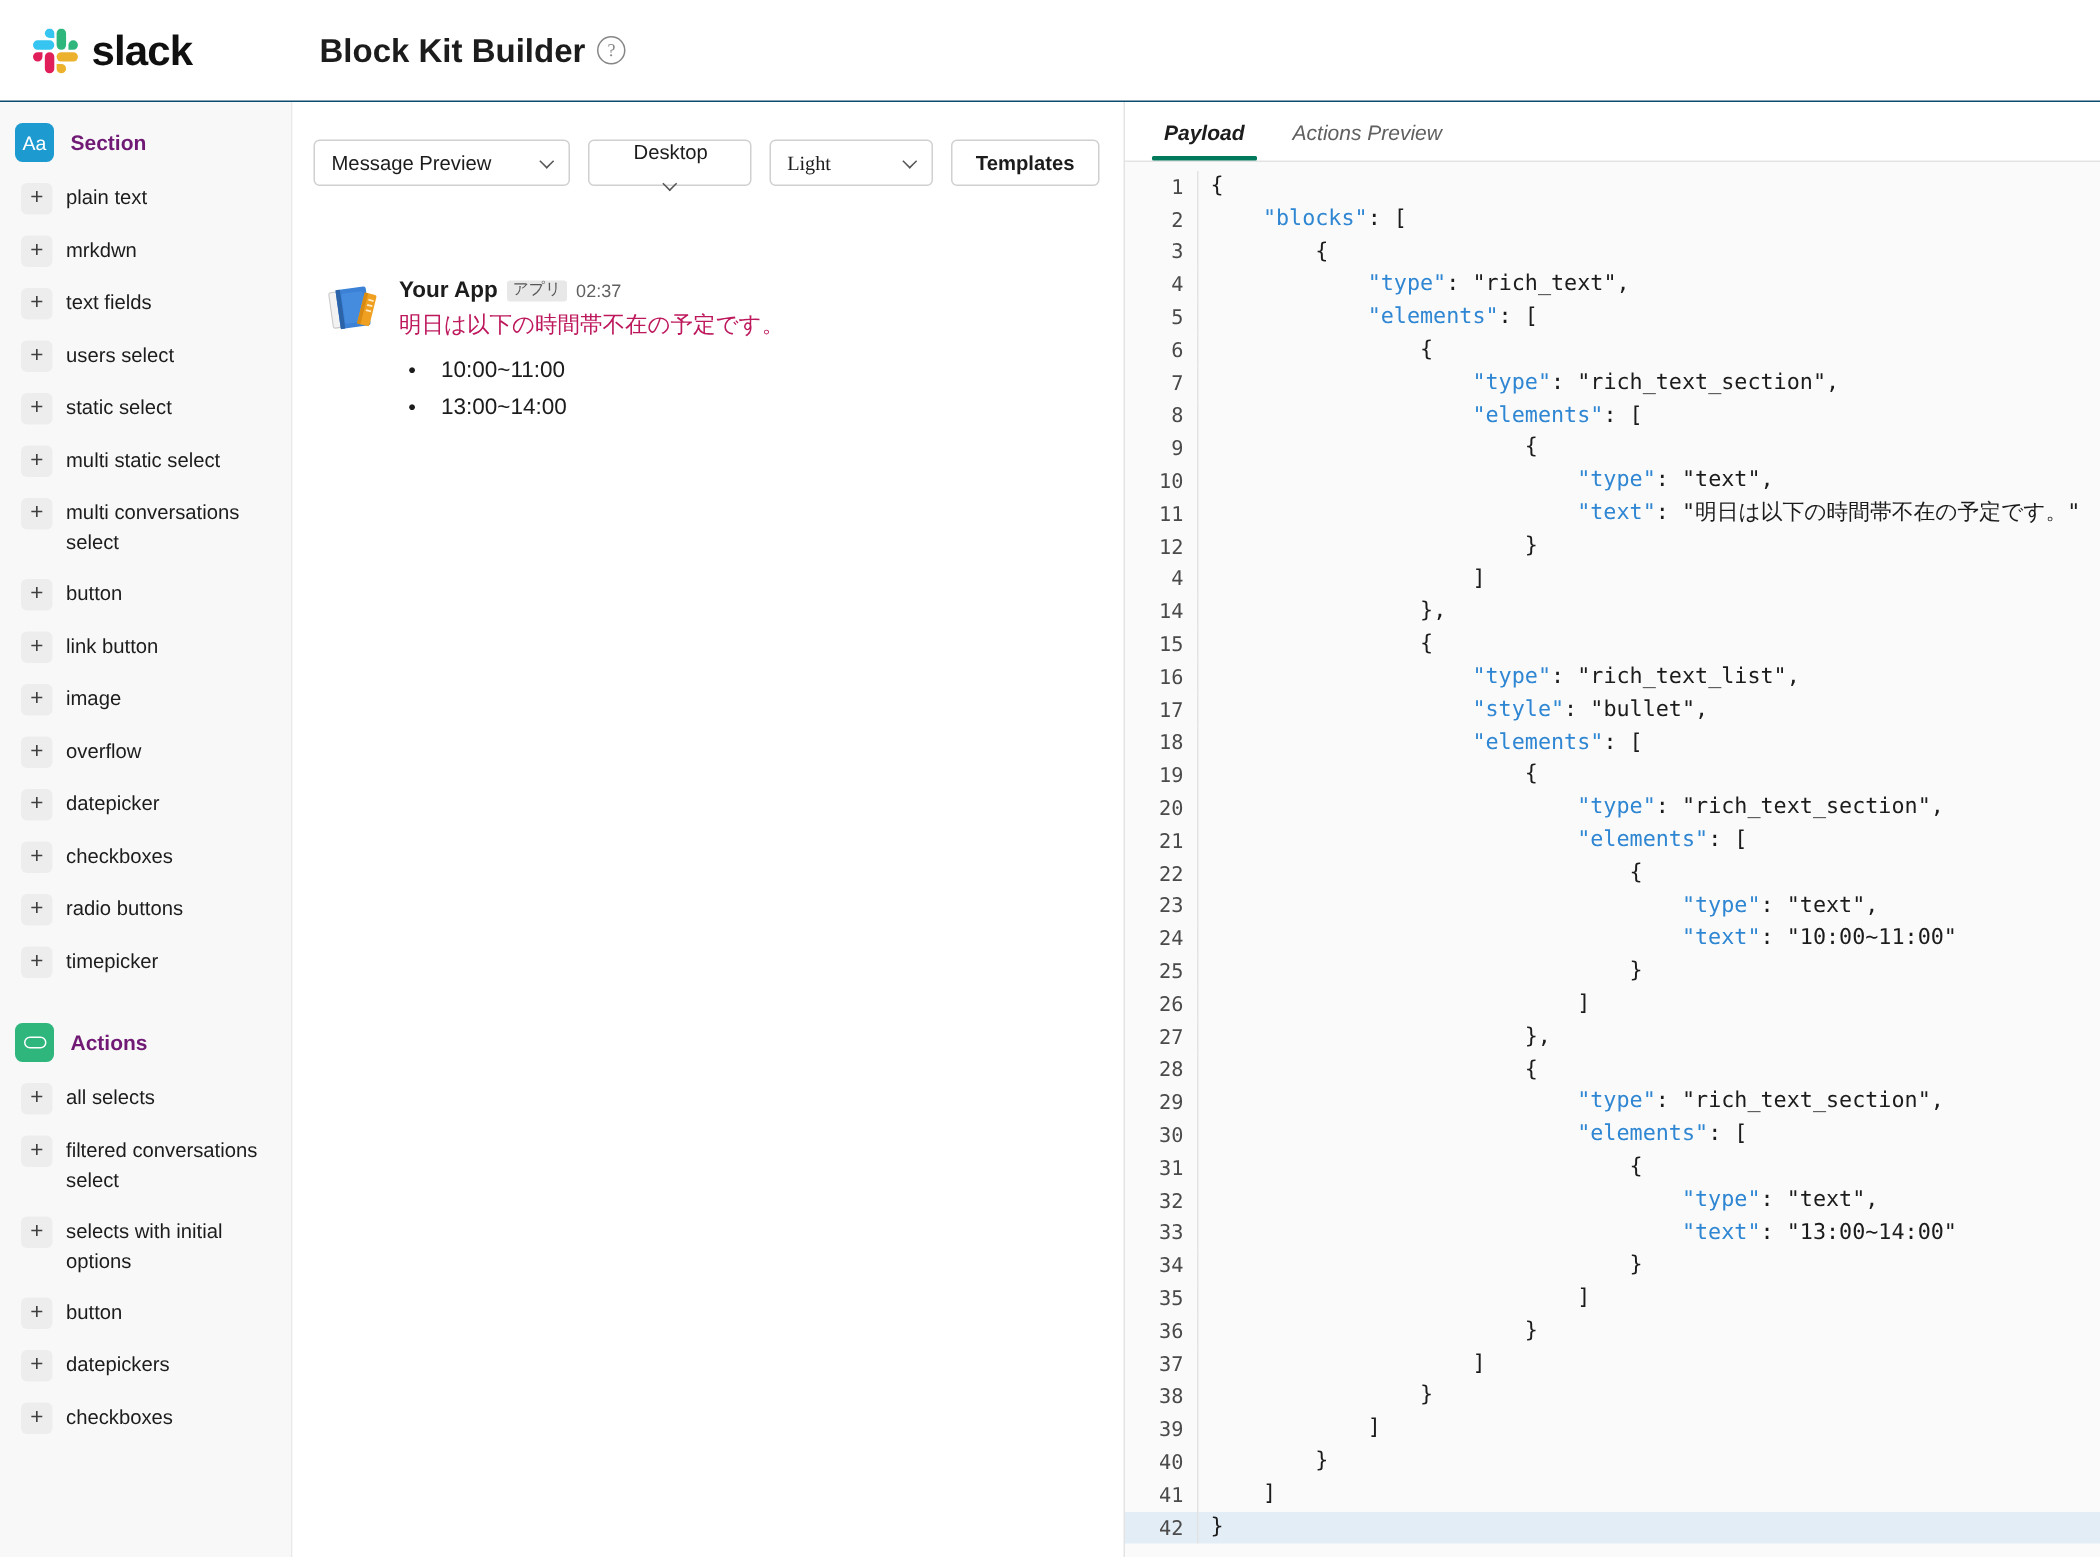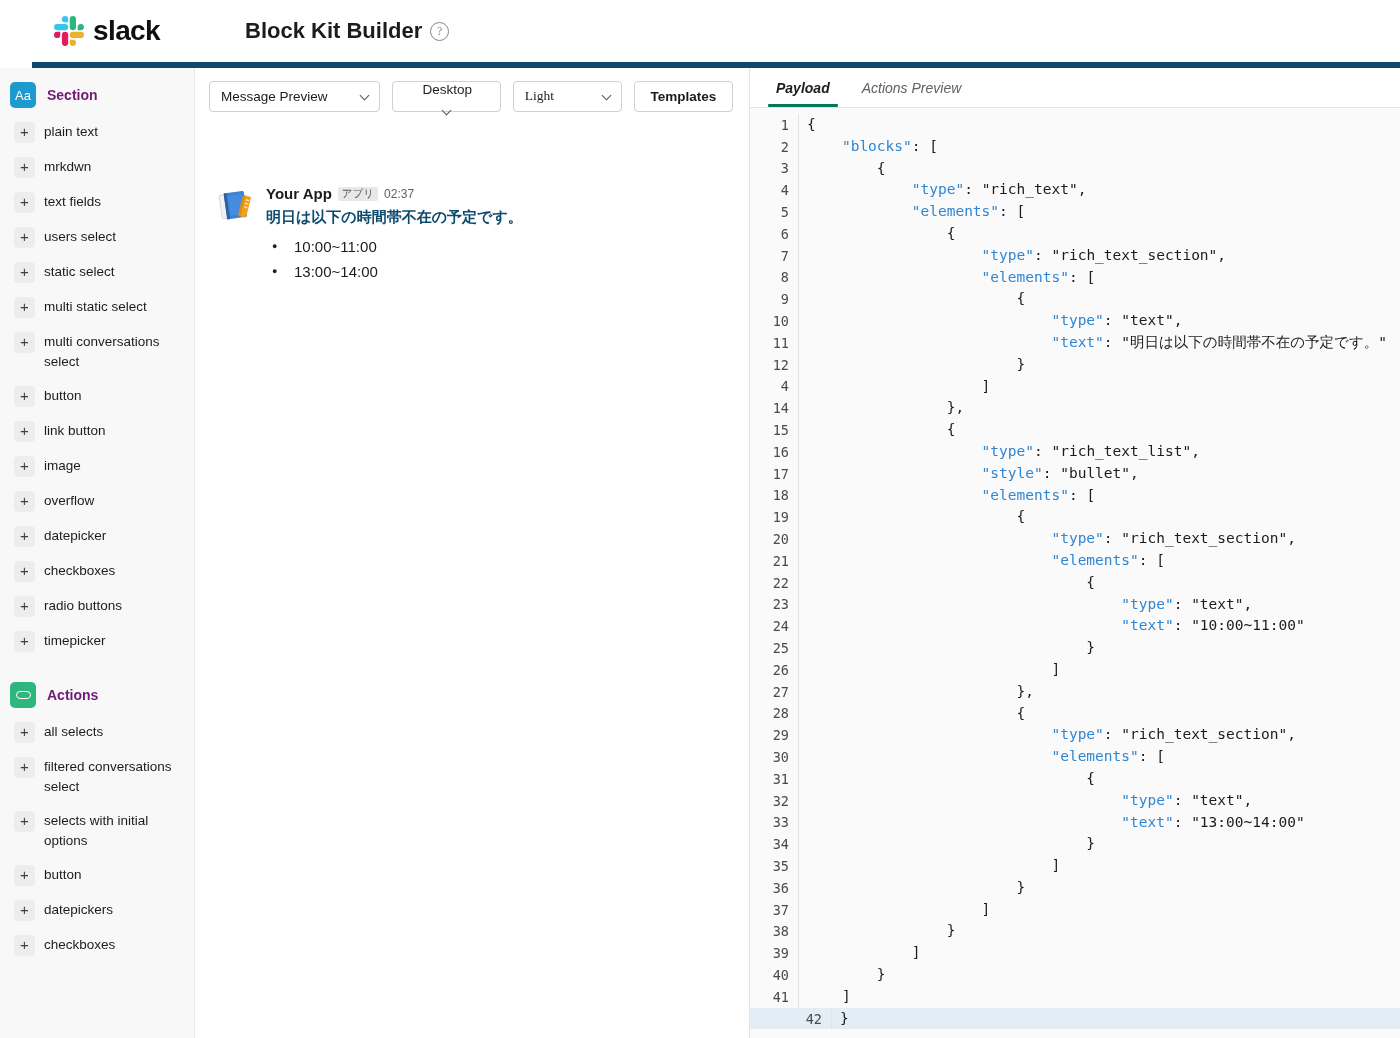--- a/index.html
+++ b/index.html
@@ -14,22 +14,21 @@
 
   #app { width: 1400px; height: 1038px; position: relative; }
 
   
   .topbar {
     height: 68px;
     display: flex;
     align-items: center;
     background: #ffffff;
     padding-left: 22px;
-    border-bottom: 6px solid #0c4a6e;
-    margin-left: 32px;
+    border-bottom: 1px solid #0c4a6e;
   }
   .slack-logo { display: flex; align-items: center; gap: 9px; width: 150px; }
   .slack-mark { width: 30px; height: 30px; display:block; }
   .slack-word {
     font-size: 28px; font-weight: bold; color: #101010;
     letter-spacing: -0.6px; line-height: 1;
   }
   .page-title-wrap { display: flex; align-items: center; gap: 8px; margin-left: 41px; }
   .page-title { font-size: 22px; font-weight: bold; color: #1d1c1d; }
   .help-icon {
@@ -89,21 +88,21 @@
 
   
   .preview-col {
     flex: 1 1 auto;
     background: #ffffff;
     display: flex; flex-direction: column;
     border-right: 1px solid #e3e3e3;
     min-width: 0;
   }
   .preview-toolbar {
-    height: 56px; display: flex; align-items: center; gap: 12px;
+    height: 56px; display: flex; align-items: flex-end; gap: 12px;
     padding: 0 16px 0 14px;
   }
   .select-box {
     height: 31px; border: 1px solid #d0d0d0; border-radius: 4px;
     background: #ffffff; display: flex; align-items: center;
     justify-content: space-between; gap: 10px;
     padding: 0 9px 0 11px; cursor: pointer;
     font-size: 13.5px; color: #1d1c1d;
   }
   .select-box.w1 { width: 172px; }
@@ -127,21 +126,21 @@
   .msg { display: flex; gap: 11px; }
   .msg-avatar { width: 38px; height: 38px; flex: 0 0 38px; margin-top: 2px; }
   .msg-body { padding-top: 1px; }
   .msg-head { display: flex; align-items: center; gap: 6px; }
   .msg-author { font-size: 15px; font-weight: bold; color: #1d1c1d; }
   .msg-badge {
     background: #e8e8e8; color: #565656; font-size: 10.5px;
     border-radius: 2px; padding: 1px 4px 2px; line-height: 11px;
   }
   .msg-time { font-size: 12px; color: #616061; }
-  .msg-text { font-size: 15px; color: #0c4a6e; margin-top: 4px; line-height: 22px; font-weight: bold; }
+  .msg-text { font-size: 15px; color: #be185d; margin-top: 4px; line-height: 22px; }
   .msg-list { margin: 6px 0 0 0; padding: 0 0 0 28px; list-style: none; }
   .msg-list li {
     font-size: 15px; color: #1d1c1d; line-height: 25px;
     position: relative;
   }
   .msg-list li::before {
     content: "\25CF"; position: absolute; left: -22px; top: 0;
     font-size: 9px; line-height: 25px; color: #1d1c1d;
   }
 
@@ -172,21 +171,21 @@
 
   .code-area {
     flex: 1 1 auto; background: #fafafa; overflow: hidden;
     position: relative; padding-top: 6px;
   }
   .code-row {
     display: flex; height: 21.8px; align-items: center;
     font-family: "DejaVu Sans Mono", monospace;
     font-size: 14.5px;
   }
-  .code-row.highlight { background: #e3edf5; padding-left: 33px; }
+  .code-row.highlight { background: #e3edf5; }
   .ln {
     width: 48px; flex: 0 0 48px; text-align: right;
     color: #4a4a4a; padding-right: 9px;
     font-family: "DejaVu Sans Mono", monospace;
     font-size: 13.5px;
   }
   .code-text {
     border-left: 1px solid #e3e3e3;
     padding-left: 8px; flex: 1 1 auto;
     white-space: pre; color: #1d1c1d;

